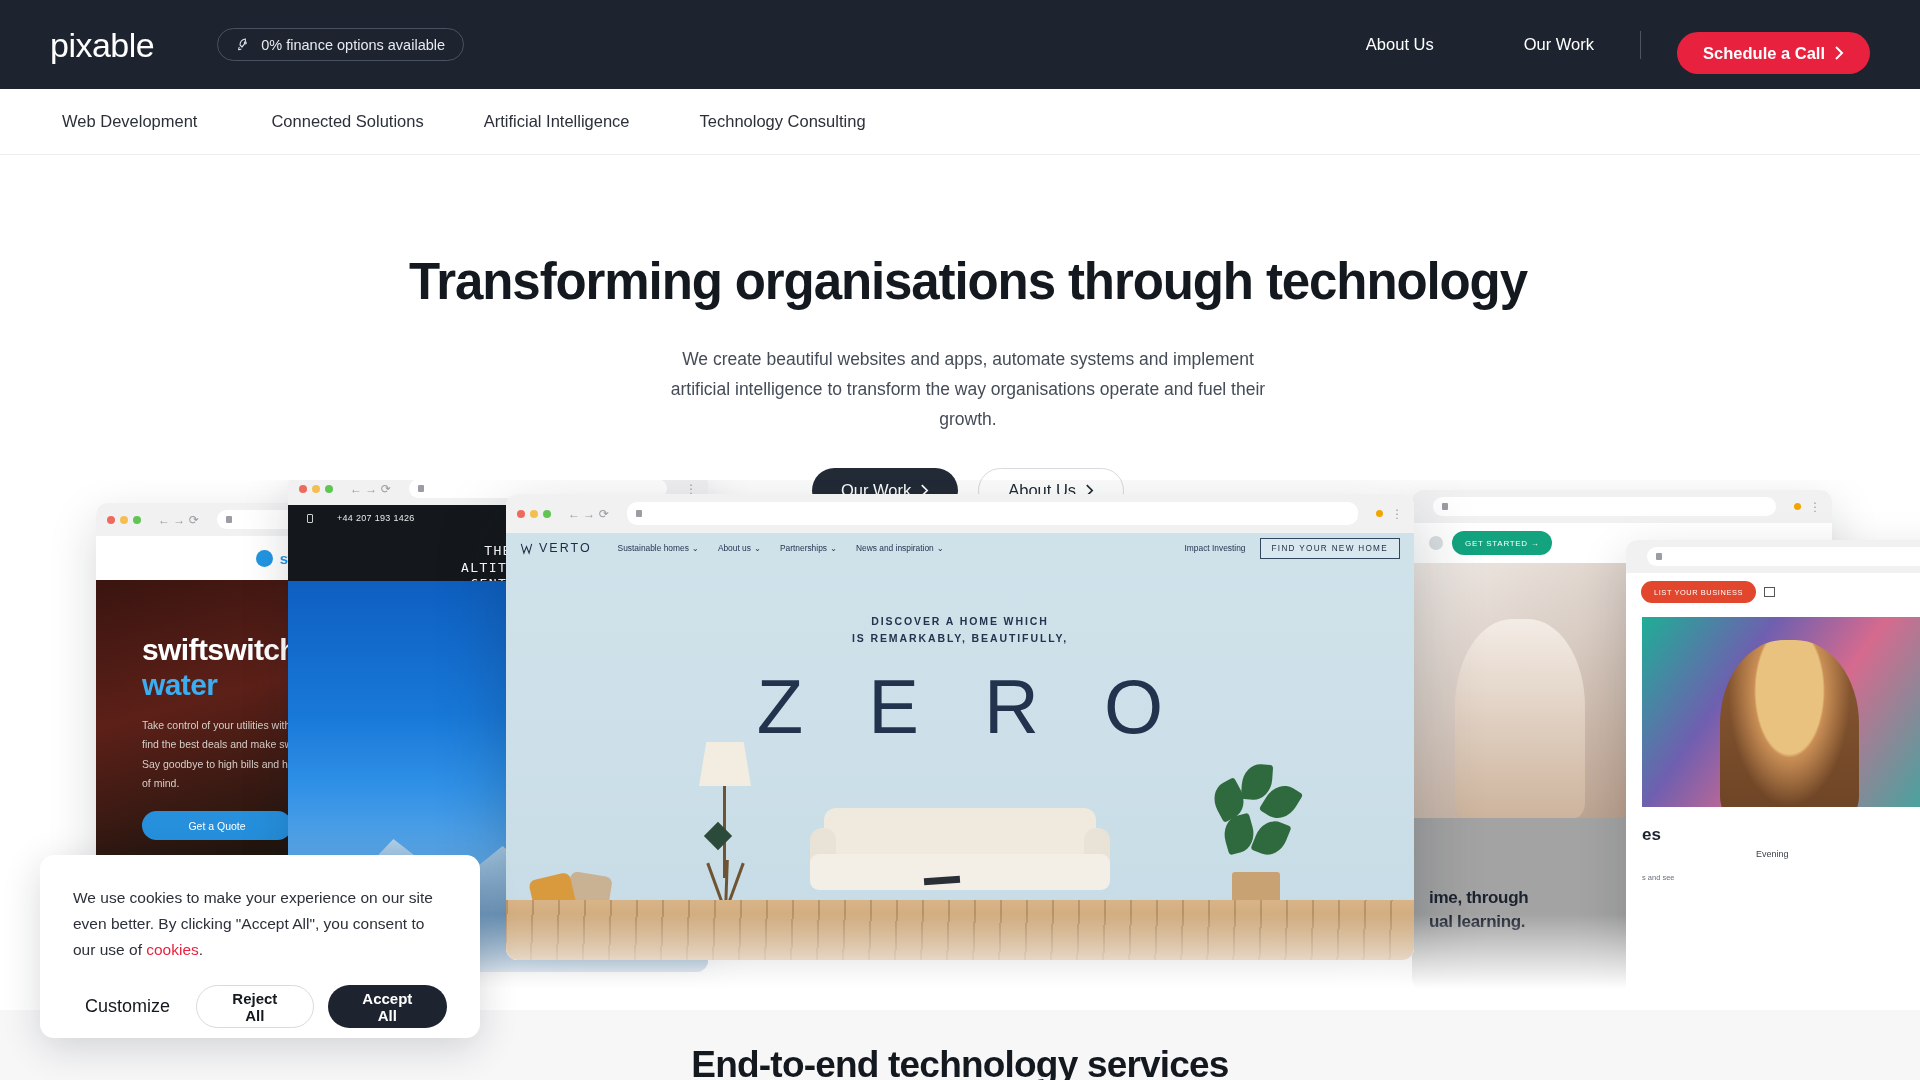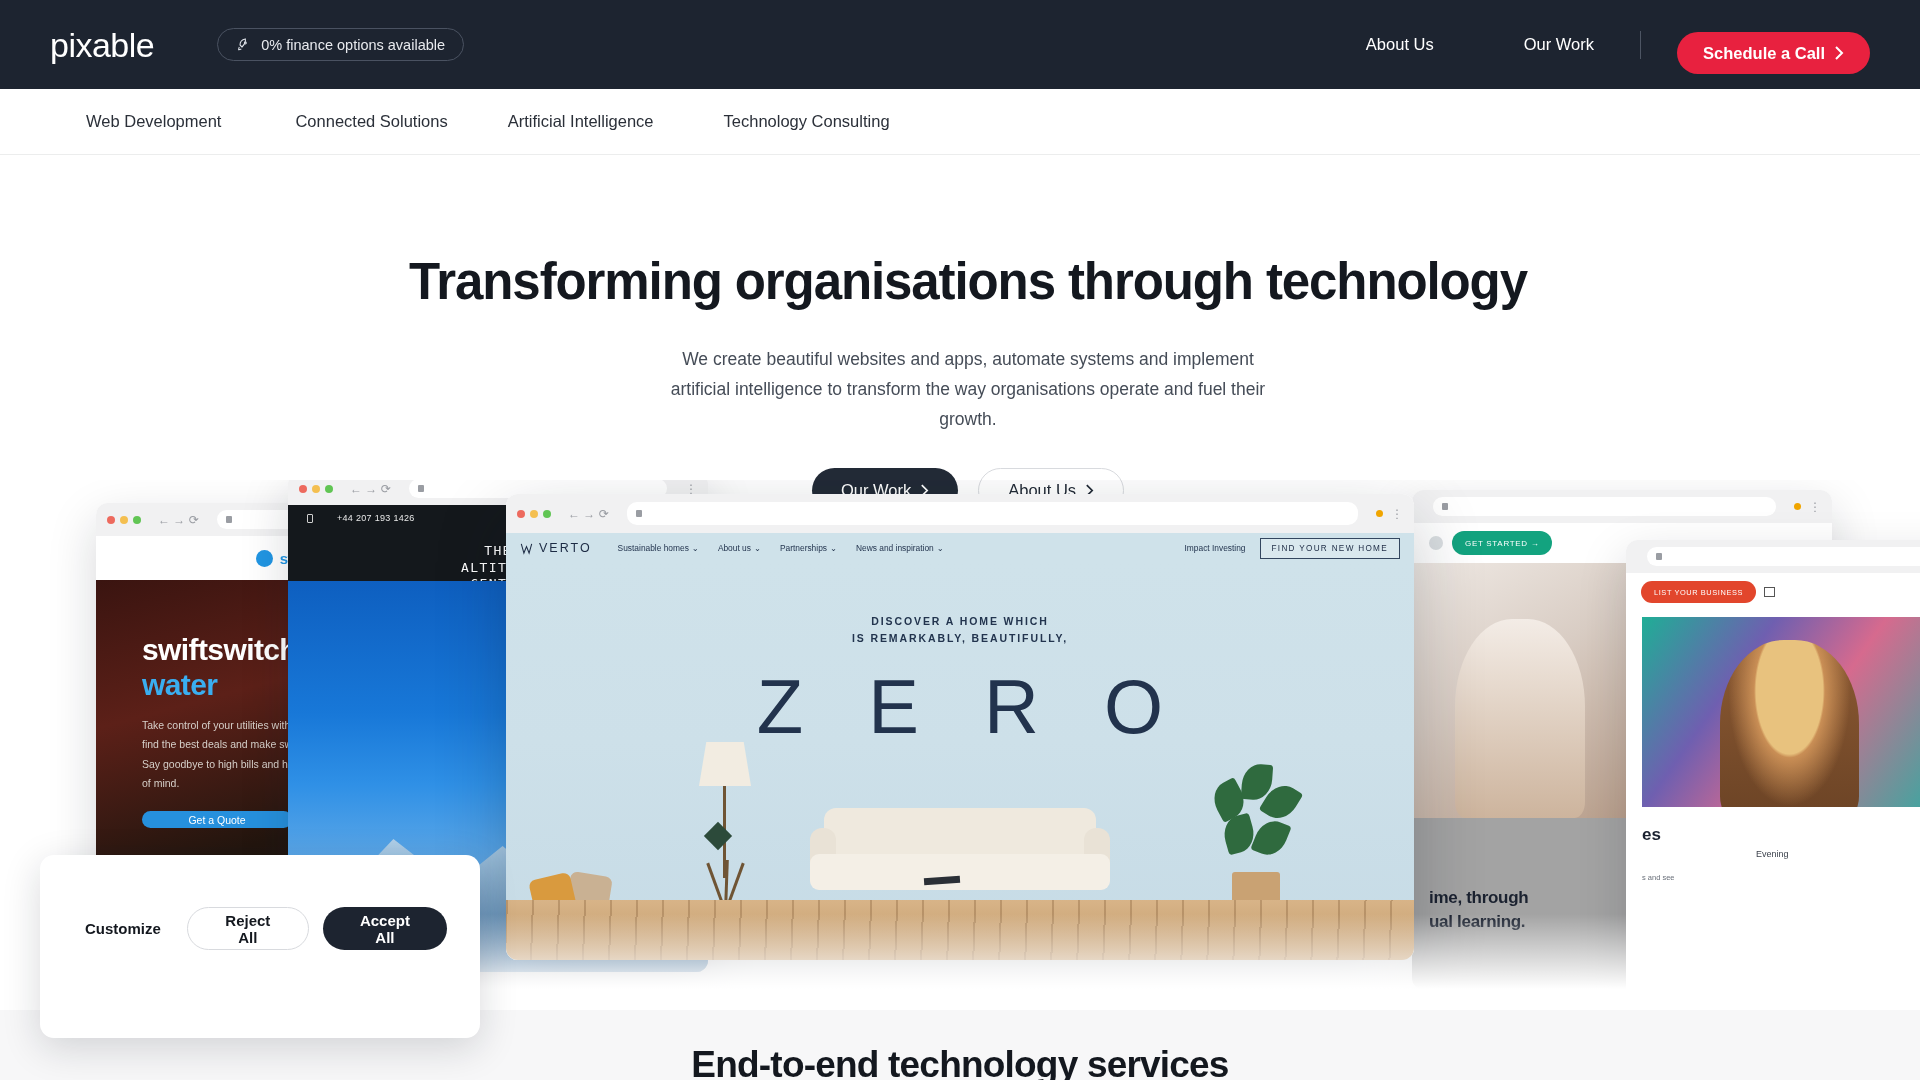--- a/index.html
+++ b/index.html
@@ -41,21 +41,21 @@
   .chev{ display:block; }
 
   
   .subnav{
     height:66px; background:#fff; display:flex; align-items:center;
     border-bottom:1px solid #eceded; position:relative; z-index:55;
   }
   .subnav a{
     color:#2b3039; font-size:16.5px; text-decoration:none; white-space:nowrap;
   }
-  .subnav a:nth-child(1){ margin-left:86px; }
+  .subnav a:nth-child(1){ margin-left:62px; }
   .subnav a:nth-child(2){ margin-left:74px; }
   .subnav a:nth-child(3){ margin-left:60px; }
   .subnav a:nth-child(4){ margin-left:70px; }
 
   
   .hero{ text-align:center; padding-top:98px; position:relative;padding-left:16px; }
   .hero h1{
     font-size:51px; font-weight:700; color:#14181f; letter-spacing:-1.1px;
     line-height:1.12;
   }
@@ -113,21 +113,21 @@
   .swift-logo-tx{color:#2196e3;font-size:15px;font-weight:700;letter-spacing:-.4px;}
   .swift-hero{
     position:absolute;top:44px;left:0;right:0;bottom:0;
     background:linear-gradient(165deg,#3a1410 0%,#5c2018 30%,#23160f 62%,#100b08 100%);
     padding:52px 0 0 46px;
   }
   .swift-hero h3{font-size:30px;font-weight:700;color:#fff;line-height:1.18;letter-spacing:-.6px;}
   .swift-hero h3 em{color:#3aaef0;font-style:normal;display:block;}
   .swift-hero p{margin-top:13px;font-size:10.5px;color:#d6cfc9;line-height:1.85;width:215px;}
   .swift-btn{
-    margin-top:18px;width:150px;height:17px;border-radius:15px;background:#2690dd;
+    margin-top:18px;width:150px;height:29px;border-radius:15px;background:#2690dd;
     color:#fff;font-size:10.5px;display:flex;align-items:center;justify-content:center;
   }
 
   
   #w-alt{ left:288px; top:-8px; width:420px; height:500px; }
   #w-alt .body{ height:467px; background:#14181c; position:relative; }
   .alt-top{height:26px;background:#14181c;display:flex;align-items:center;padding-left:19px;gap:24px;}
   .alt-top span{color:#e8e8e8;font-size:9px;letter-spacing:.3px;}
   .phone-ic{width:6px;height:9px;border:1px solid #cfcfcf;border-radius:1px;display:block;}
   .alt-brand{
@@ -275,21 +275,21 @@
     z-index:80; padding:30px 33px 0;
   }
   .cookie p{
     font-size:15.5px; color:#2b3039; line-height:1.68;
   }
   .cookie p a{ color:#e8213f; text-decoration:none; }
   .cookie-btns{
     display:flex; align-items:center; gap:14px; margin-top:22px;
   }
   .ck-plain{
-    background:none;border:none;font-family:inherit;font-size:15px;font-weight:700;
+    background:none;border:none;font-family:inherit;font-size:18px;font-weight:400;
     color:#14181f;cursor:pointer;padding:0 12px;
   }
   .ck-out{
     background:#fff;border:1px solid #d8dade;border-radius:22px;height:43px;padding:0 32px;
     font-family:inherit;font-size:15px;font-weight:700;color:#14181f;cursor:pointer;
   }
   .ck-fill{
     background:#1d2430;border:none;border-radius:22px;height:43px;padding:0 32px;
     font-family:inherit;font-size:15px;font-weight:700;color:#fff;cursor:pointer;
   }
@@ -541,18 +541,21 @@
   </div>
 
   <div class="stage-fade"></div>
 </div>
 
 <div class="bottom">
   <h2>End-to-end technology services</h2>
 </div>
 
 <div class="cookie">
+  <p>
+    <span>We use cookies to make your experience on our site even better. By clicking "Accept All", you consent to our use of </span><a href="#">cookies</a><span>.</span>
+  </p>
   <div class="cookie-btns">
     <button class="ck-plain">Customize</button>
     <button class="ck-out">Reject All</button>
     <button class="ck-fill">Accept All</button>
   </div>
 </div>
 
 </body></html>

